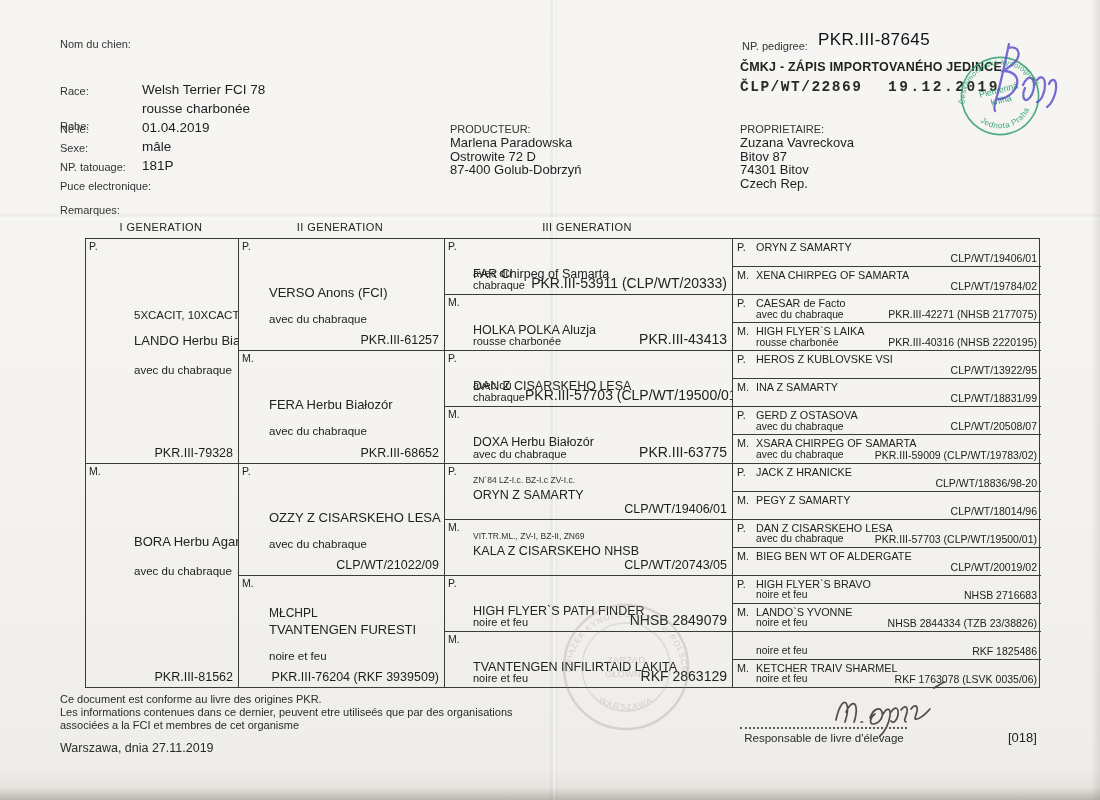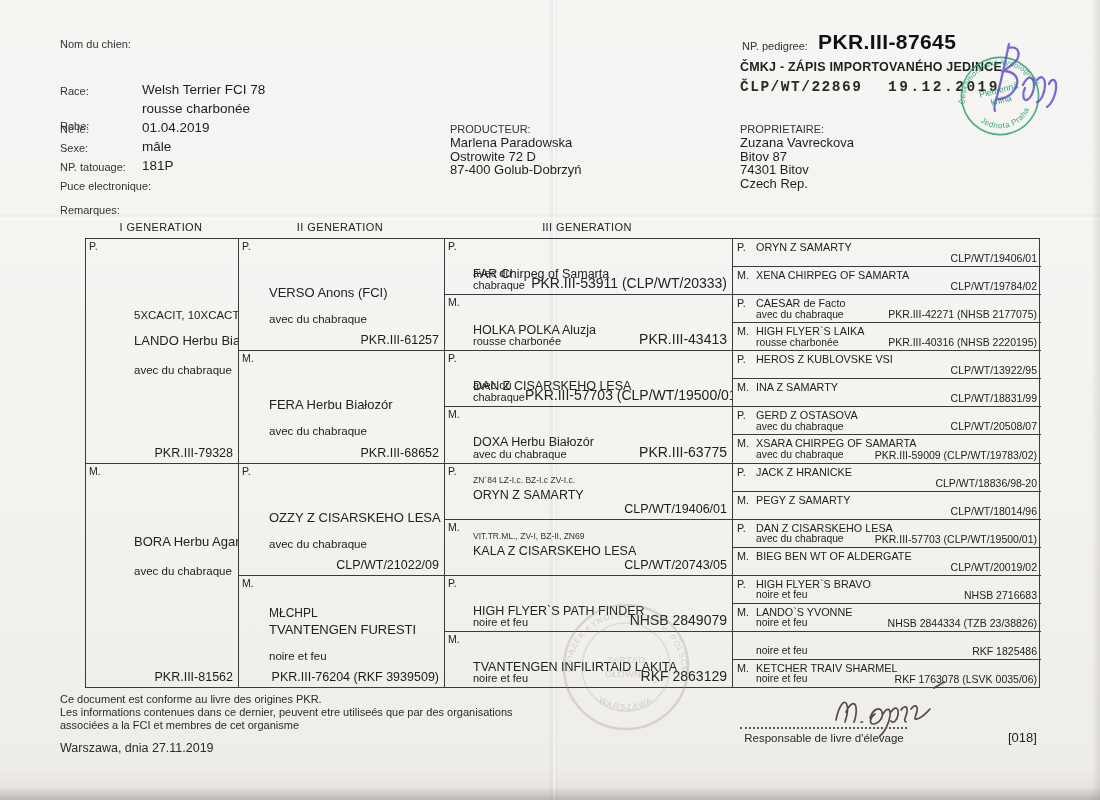--- a/index.html
+++ b/index.html
@@ -12,21 +12,21 @@
   .fold-h{position:absolute;left:0;right:0;top:213px;height:8px;
           background:linear-gradient(180deg,rgba(0,0,0,0),rgba(0,0,0,0.035),rgba(255,255,255,0.5),rgba(0,0,0,0));}
   .edge-bottom{position:absolute;left:0;right:0;bottom:0;height:13px;
           background:linear-gradient(180deg,rgba(0,0,0,0),rgba(95,90,83,0.30));}
   .edge-right{position:absolute;top:0;bottom:0;right:0;width:9px;
           background:linear-gradient(90deg,rgba(0,0,0,0),rgba(95,90,83,0.14));}
   .lbl{position:absolute;font-size:11px;color:#333;white-space:nowrap;}
   .val{position:absolute;font-size:13.5px;color:#1e1e1e;white-space:nowrap;}
   .dogname{position:absolute;font-size:17.5px;font-weight:bold;letter-spacing:.2px;color:#111;}
   .addr{position:absolute;font-size:13px;line-height:13.5px;color:#1e1e1e;}
-  .pedno{position:absolute;font-size:21px;font-weight:bold;color:#111;letter-spacing:.4px;text-align:center;}
+  .pedno{position:absolute;font-size:17px;font-weight:normal;color:#111;letter-spacing:.4px;text-align:center;}
   .cmkj{position:absolute;font-size:12.5px;font-weight:bold;color:#20241f;letter-spacing:.2px;}
   .clp{position:absolute;font-family:"Liberation Mono","DejaVu Sans Mono",monospace;
        font-size:14.5px;color:#2a2a26;letter-spacing:1.5px;font-weight:bold;}
   .clpdate{letter-spacing:2.5px;}
   
   .ptable{position:absolute;left:85px;top:238px;width:955px;height:450px;
           border:1.5px solid #3a3a3a;box-sizing:border-box;}
   .genhdr{position:absolute;top:221px;font-size:11px;color:#222;text-align:center;letter-spacing:.4px;}
   .col{position:absolute;top:0;height:100%;display:flex;flex-direction:column;box-sizing:border-box;}
   .col+.col{border-left:1.5px solid #3a3a3a;}
@@ -233,21 +233,21 @@
       </div>
       <div class="cell">
         <span class="sex">P.</span>
         <div class="g3titles">ZN`84 LZ-I.c. BZ-I.c ZV-I.c.</div>
         <div class="g3name up">ORYN Z SAMARTY</div>
         <div class="reg">CLP/WT/19406/01</div>
       </div>
       <div class="cell">
         <span class="sex">M.</span>
         <div class="g3titles">VIT.TR.ML., ZV-I, BZ-II, ZN69</div>
-        <div class="g3name up">KALA Z CISARSKEHO LESA</div>
+        <div class="g3name up">KALA Z CISARSKEHO NHSB</div>
         <div class="reg">CLP/WT/20743/05</div>
       </div>
       <div class="cell">
         <span class="sex">P.</span>
         <div class="g3name">HIGH FLYER`S PATH FINDER</div>
         <div class="g3bottom">
             <span class="g3color">noire et feu</span>
             <span class="g3reg">NHSB 2849079</span>
           </div>
       </div>

